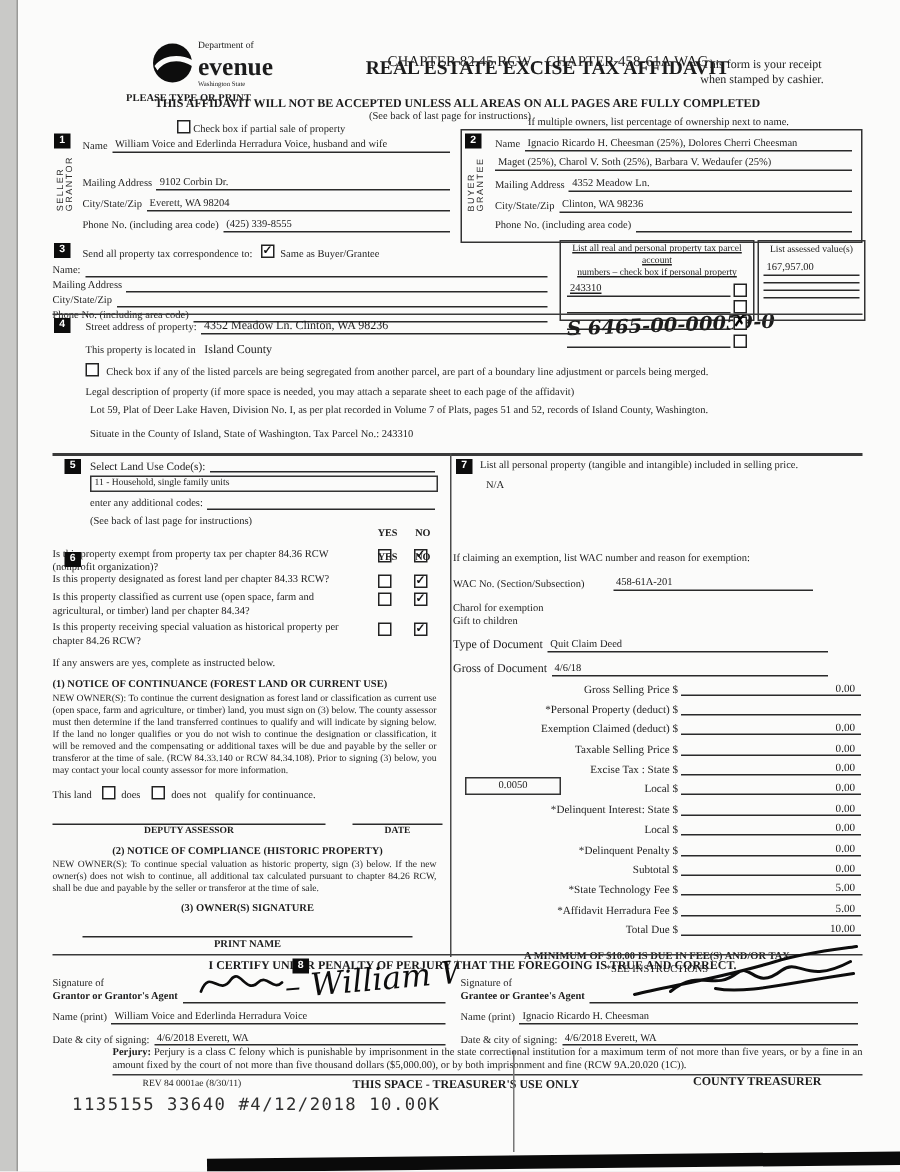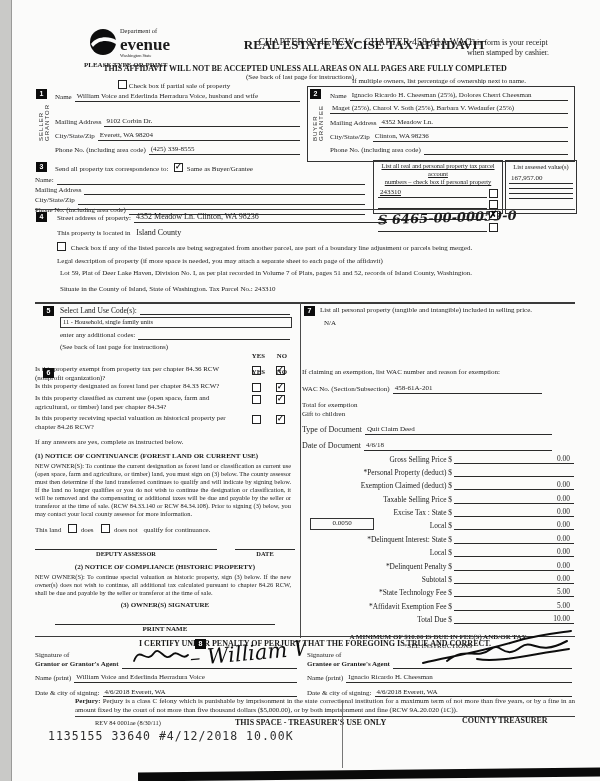--- a/index.html
+++ b/index.html
@@ -37,21 +37,21 @@
   .stamp{font-family:"DejaVu Sans Mono",monospace;font-size:11.5px;letter-spacing:1px;color:#2f2f2f;}
   .boxed{border:1px solid #333;}
   svg{display:block;}
 </style>
 </head>
 <body>
 
 <div class="page">
   <div class="scan-edge"></div>
 
-  <div class="abs" style="left:88px;top:27px;width:120px;">
+  <div class="abs" style="left:100px;top:27px;width:120px;">
     <div style="display:flex;align-items:flex-start;">
       <span>
         <svg width="30" height="30" viewBox="0 0 30 30">
           <circle cx="15" cy="15" r="13" fill="#0d0d0d"></circle>
           <path d="M3 17 C9 9, 21 9, 28 13 L28 17 C20 12, 10 13, 5 20 Z" fill="#fbfbfa"></path>
         </svg>
       </span>
       <div style="margin-left:2px;">
         <div class="t6">Department of</div>
         <div class="b" style="font-size:17px;line-height:1;margin-top:1px;">evenue</div>
@@ -283,34 +283,34 @@
     <div class="t7 b ctr">PRINT NAME</div>
   </div>
 
   <div class="abs" style="left:306px;top:306px;width:268px;">
     <span class="secnum abs" style="left:-2px;top:0;">7</span>
     <div class="t7" style="margin-left:14px;">List all personal property (tangible and intangible) included in selling price.</div>
     <div class="t7" style="margin:4px 0 0 18px;">N/A</div>
   </div>
   <div class="abs" style="left:302px;top:368px;width:272px;">
     <div class="t7">If claiming an exemption, list WAC number and reason for exemption:</div>
-    <div class="t7 fieldrow" style="margin-top:7px;width:240px;">
+    <div class="t7 fieldrow" style="margin-top:7px;width:240px;gap:16px;">
       <span class="lbl">WAC No. (Section/Subsection)</span>
       <span class="fill">458-61A-201</span>
     </div>
-    <div class="t7" style="margin-top:7px;">Total for exemption</div>
+    <div class="t7" style="margin-top:7px;">Charol for exemption</div>
     <div class="t7" style="margin-top:1px;">Gift to children</div>
   </div>
   <div class="abs" style="left:302px;top:425px;width:272px;">
     <div class="t7 fieldrow" style="width:250px;">
       <span class="lbl t8">Type of Document</span>
       <span class="fill t7">Quit Claim Deed</span>
     </div>
     <div class="t7 fieldrow" style="margin-top:6px;width:250px;">
-      <span class="lbl t8">Date of Document</span>
+      <span class="lbl t8">Gross of Document</span>
       <span class="fill t7">4/6/18</span>
     </div>
 
     <div style="position:relative;margin-top:2px;">
       <div class="money-row">
         <span class="mlabel">Gross Selling Price  $</span>
         <span class="mline">0.00</span>
       </div>
       <div class="money-row">
         <span class="mlabel">*Personal Property (deduct)  $</span>
@@ -347,21 +347,21 @@
       </div>
       <div class="money-row">
         <span class="mlabel">Subtotal  $</span>
         <span class="mline">0.00</span>
       </div>
       <div class="money-row">
         <span class="mlabel">*State Technology Fee  $</span>
         <span class="mline">5.00</span>
       </div>
       <div class="money-row">
-        <span class="mlabel">*Affidavit Exemption Fee  $</span>
+        <span class="mlabel">*Affidavit Herradura Fee  $</span>
         <span class="mline">5.00</span>
       </div>
       <div class="money-row">
         <span class="mlabel">Total Due  $</span>
         <span class="mline">10.00</span>
       </div>
     </div>
     <div class="t7 b ctr" style="margin-top:9px;">A MINIMUM OF $10.00 IS DUE IN FEE(S) AND/OR TAX</div>
     <div class="t7 ctr">*SEE INSTRUCTIONS</div>
   </div>

